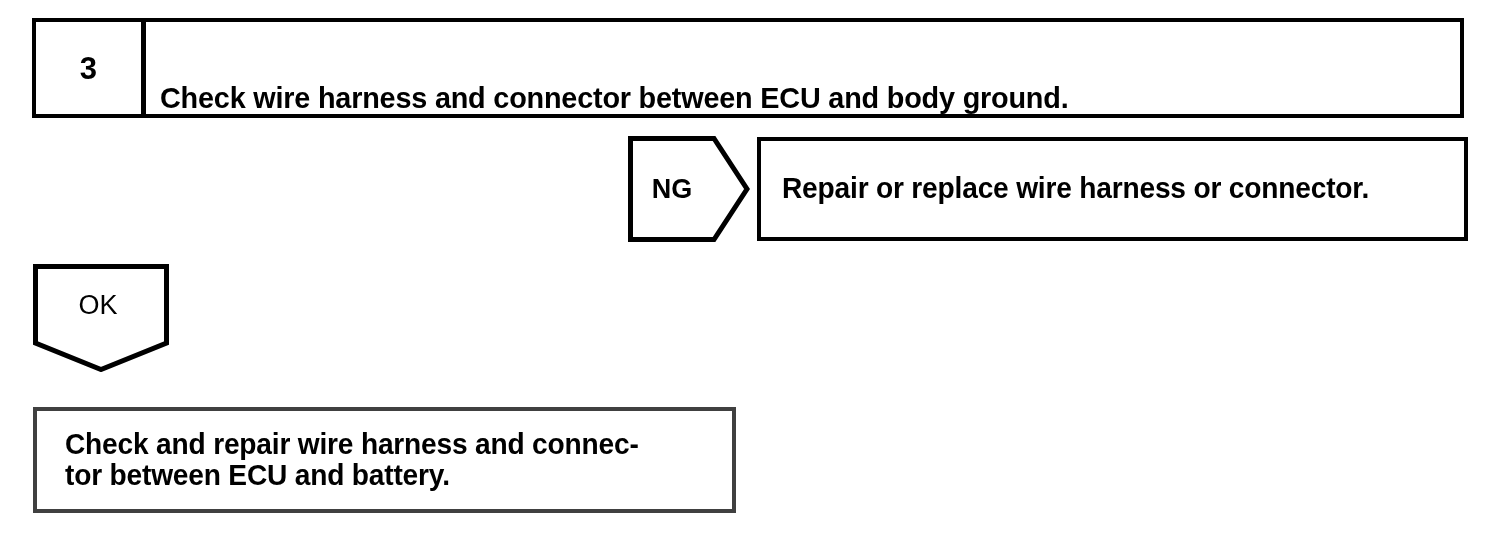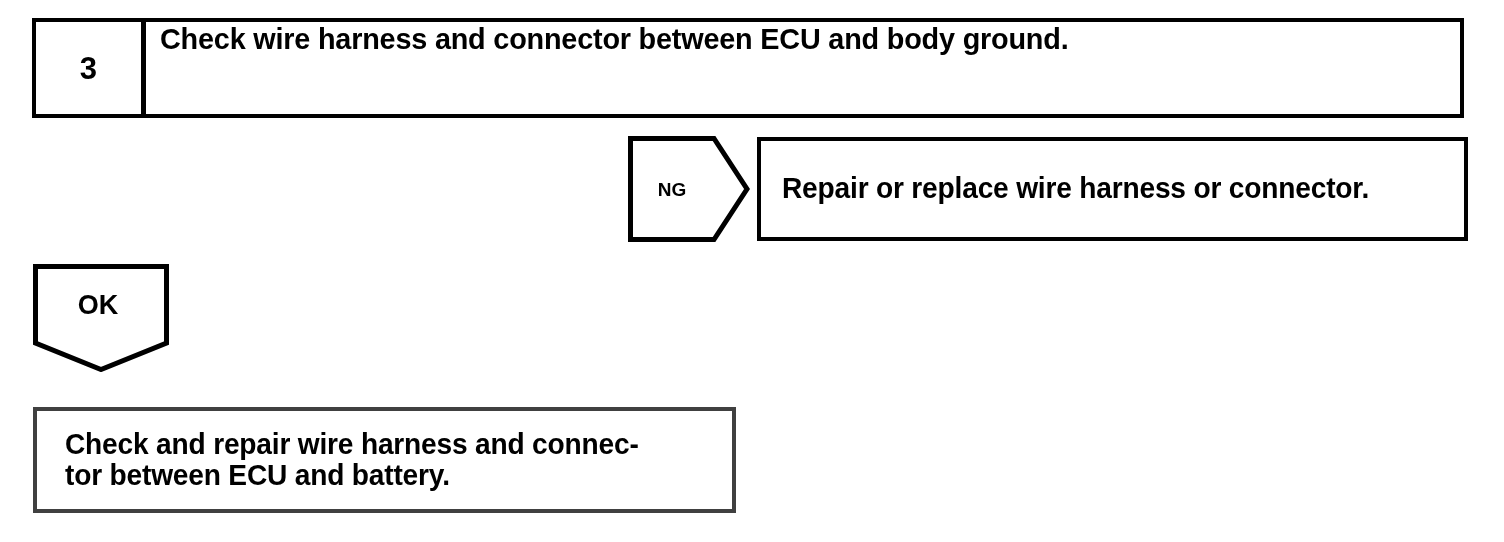--- a/index.html
+++ b/index.html
@@ -47,21 +47,21 @@
   }
   .step-number {
     font-size: 31px;
     font-weight: bold;
     letter-spacing: 0.5px;
     line-height: 1;
   }
   .step-text-cell {
     flex: 1 1 auto;
     display: flex;
-    align-items: flex-start;
+    align-items: flex-end;
     padding-left: 14px;
     border-radius: 31px;
   }
   .step-text {
     font-size: 30px;
     font-weight: bold;
     letter-spacing: -0.2px;
     line-height: 1.1;
     transform: scaleX(0.96);
     transform-origin: left center;
@@ -83,21 +83,21 @@
   }
   .ng-arrow-label {
     position: absolute;
     left: 0;
     top: 0;
     width: 88px;
     height: 106px;
     display: flex;
     align-items: center;
     justify-content: center;
-    font-size: 19px;
+    font-size: 27px;
     font-weight: bold;
     letter-spacing: 0px;
     line-height: 1;
   }
 
   .ng-box {
     position: absolute;
     left: 757px;
     top: 137px;
     width: 711px;
@@ -137,21 +137,21 @@
     left: 0;
     top: 0;
     width: 136px;
     height: 82px;
     display: flex;
     align-items: center;
     justify-content: center;
     padding-right: 6px;
     box-sizing: border-box;
     font-size: 27px;
-    font-weight: bold;
+    font-weight: normal;
     line-height: 1;
     text-align: center;
   }
 
   
   .result-box {
     position: absolute;
     left: 33px;
     top: 407px;
     width: 703px;

